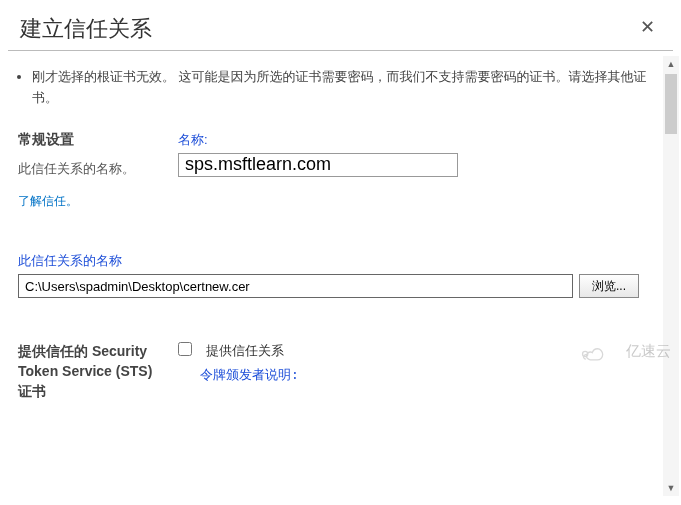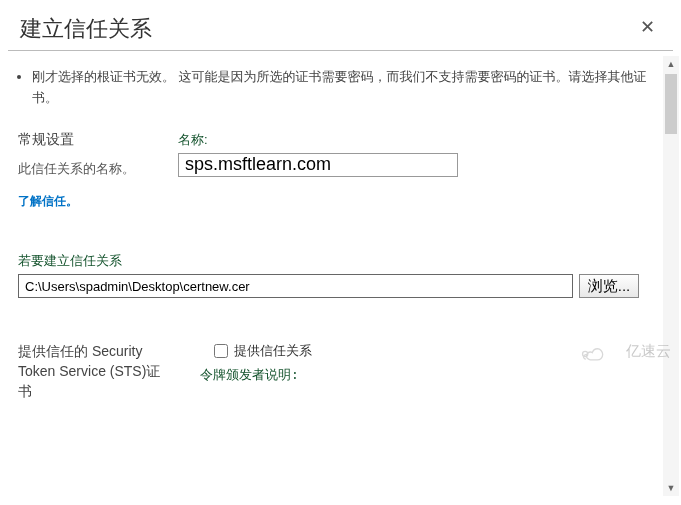--- a/index.html
+++ b/index.html
@@ -91,41 +91,40 @@
       width: 160px;
       flex-shrink: 0;
       padding-right: 14px;
     }
     .right-col {
       flex: 1;
       padding-right: 24px;
     }
     .sec-title {
       font-size: 14px;
-      font-weight: 400;
+      font-weight: 700;
       color: #444;
       margin-bottom: 10px;
     }
     .sec-desc {
       font-size: 13px;
       color: #555;
       line-height: 1.6;
       margin-bottom: 10px;
     }
     .link {
       color: #0072c6;
       font-size: 12px;
       cursor: pointer;
       display: inline-block;
       margin-top: 4px;
-      font-weight: bold;
     }
     .field-label {
       font-size: 13px;
-      color: #14532d;
+      color: #1d4ed8;
       margin-bottom: 4px;
     }
     .text-input {
       width: 280px;
       height: 24px;
       border: 1px solid #999;
       padding: 2px 6px;
       font-size: 18px;
       font-family: inherit;
     }
@@ -140,30 +139,29 @@
       border: 1px solid #666;
       padding: 2px 6px;
       font-size: 13px;
       font-family: inherit;
     }
     .browse-btn {
       width: 60px;
       height: 24px;
       border: 1px solid #888;
       background: linear-gradient(#fefefe, #e8e8e8);
-      font-size: 15px;
+      font-size: 12px;
       cursor: pointer;
       font-family: inherit;
     }
     .checkbox-row {
       display: flex;
-      align-items: center;
-      gap: 6px;
+      align-items: flex-start;
+      gap: 14px;
       margin-bottom: 6px;
-      margin-left: 36px;
     }
     .checkbox-row input { width: 14px; height: 14px; }
     .indent-field { margin-left: 22px; font-family: Liberation Mono, monospace; }
     .watermark {
       position: absolute;
       right: 10px;
       bottom: 6px;
       display: flex;
       align-items: center;
       gap: 22px;
@@ -201,21 +199,21 @@
         <span class="link">了解信任。</span>
       </div>
       <div class="right-col">
         <div class="field-label">名称:</div>
         <input type="text" class="text-input" value="sps.msftlearn.com" style="">
       </div>
     </div>
 
     <div class="section" style="margin-top:42px;">
       <div class="right-col">
-        <div class="field-label">若要建立信任关系</div>
+        <div class="field-label">此信任关系的名称</div>
         <div class="cert-row">
           <input type="text" class="cert-input" value="C:\Users\spadmin\Desktop\certnew.cer" style="">
           <button class="browse-btn">浏览...</button>
         </div>
       </div>
     </div>
 
     <div class="section" style="margin-top:44px;">
       <div class="left-col">
         <div class="sec-title" style="line-height:1.4;">提供信任的 Security Token Service (STS)证书</div>

